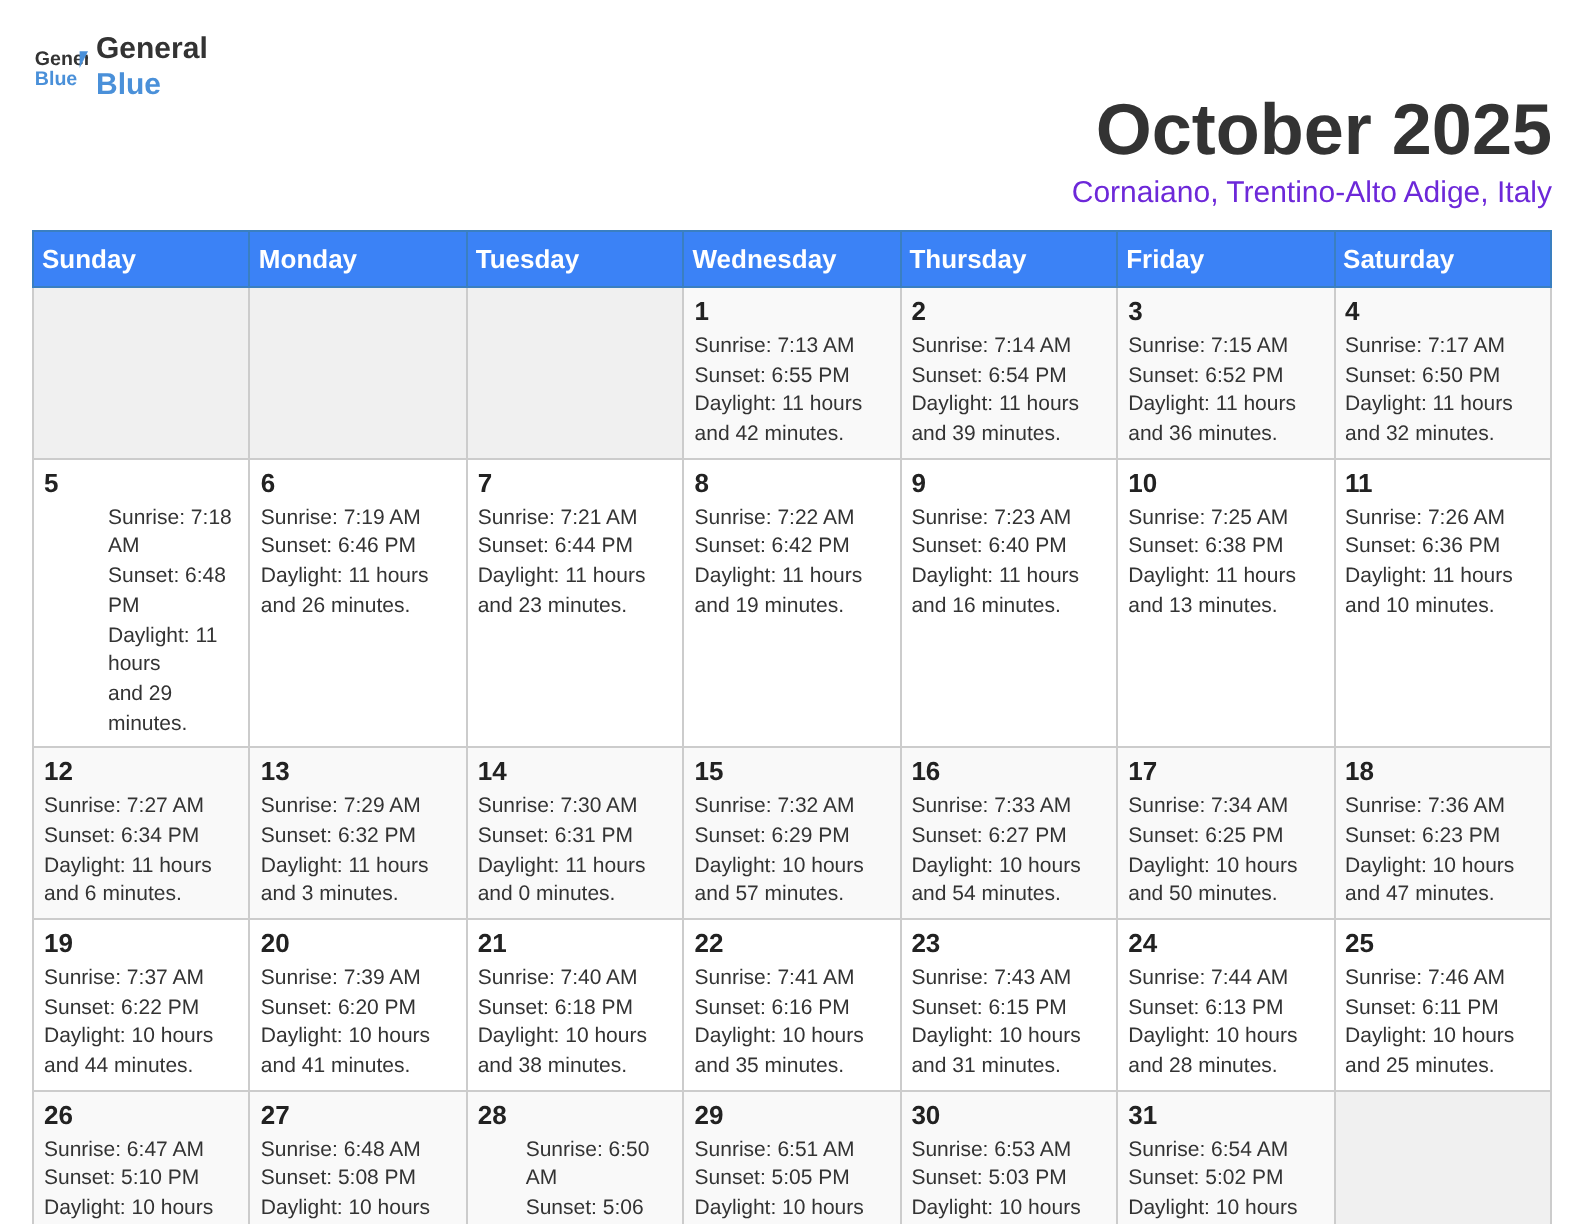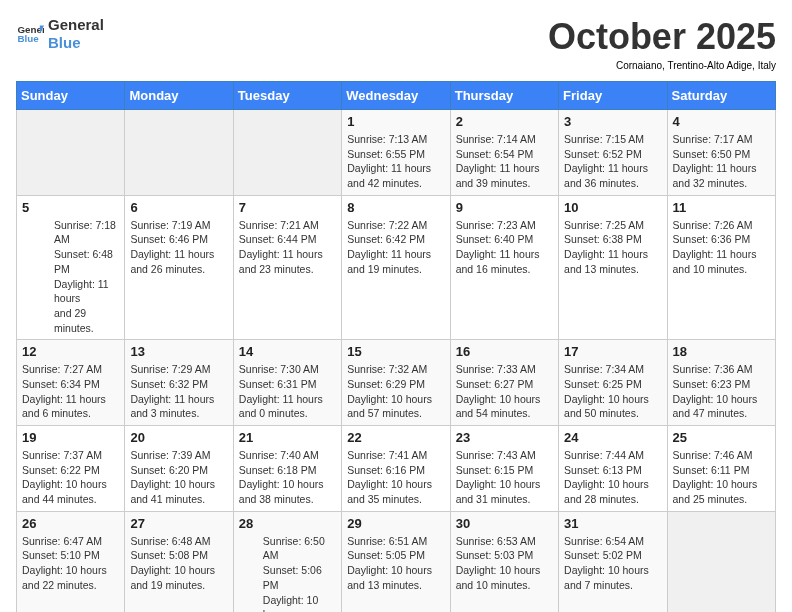--- a/index.html
+++ b/index.html
@@ -25,24 +25,25 @@
       width: 28px;
       height: 28px;
     }
     .title-block {
       text-align: right;
     }
     .month-title {
       font-size: 36px;
       font-weight: bold;
       color: #333;
+      margin-top: 28px;
     }
     .location {
-      font-size: 10px;
-      color: #000000;
+      font-size: 15px;
+      color: #6d28d9;
       margin-top: 2px;
     }
     table {
       width: 100%;
       border-collapse: collapse;
       font-size: 11px;
     }
     thead th {
       background-color: #3b82f6;
       color: #fff;

